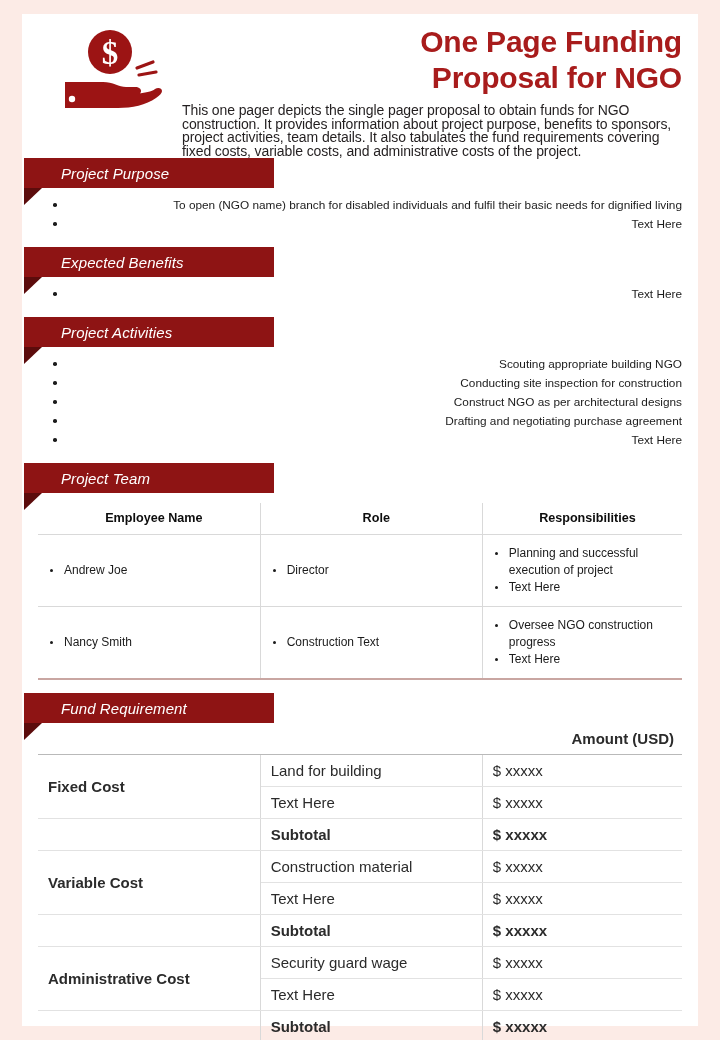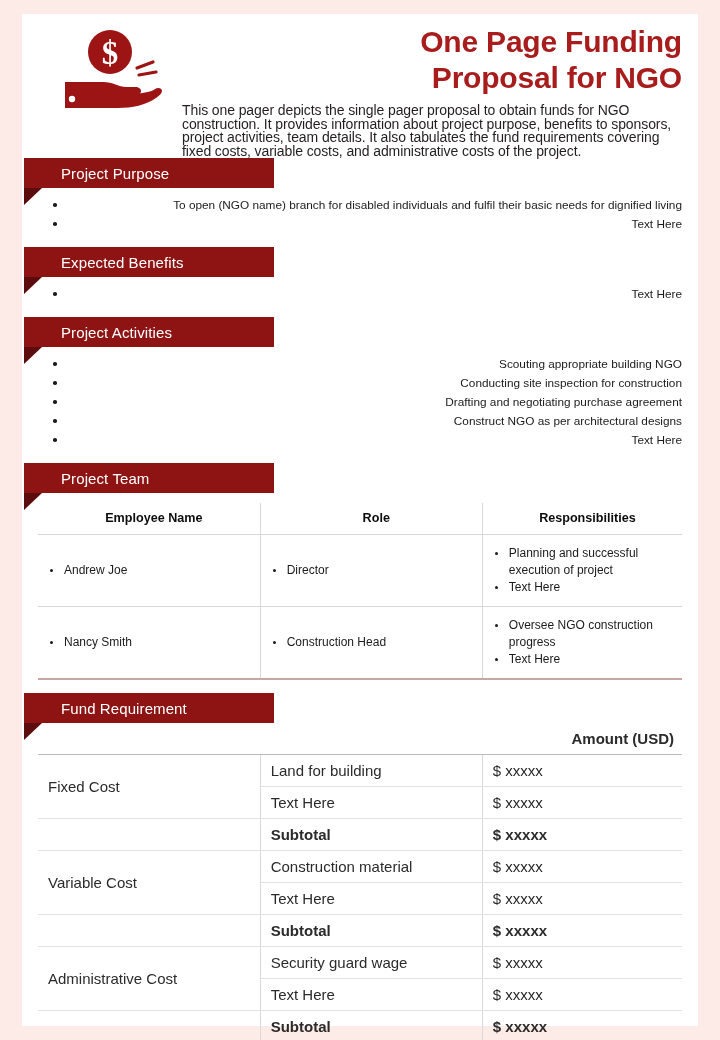--- a/index.html
+++ b/index.html
@@ -30,21 +30,21 @@
     font-size:14px; line-height:13.5px; letter-spacing:-0.1px;
   }
 
   
   .banner-wrap { position:relative; height:30px; margin-top:4px; }
   .banner {
     position:absolute; left:-14px; top:0; width:250px; height:30px;
     background:#8e1414; display:flex; align-items:center;
   }
   .banner-label {
-    color:#ffffff; font-size:15px; padding-left:37px; letter-spacing:0.1px;
+    color:#ffffff; font-size:15px; padding-left:37px; letter-spacing:0.1px;font-style:italic;
   }
   .banner-fold {
     position:absolute; left:-14px; top:30px;
     width:0; height:0;
     border-left:18px solid #5c0c0c;
     border-bottom:17px solid transparent;
   }
 
   
   ul.bullets { list-style:none; margin:8px 0 0 0; padding:0; }
@@ -93,21 +93,21 @@
     font-size:15px; color:#2b2b2b;
     padding:7px 8px 7px 10px; vertical-align:middle;
   }
   .fund-table td:last-child, .fund-table th:last-child { border-right:none; }
   .fund-amt-head {
     text-align:right; font-weight:bold; font-size:13px; color:#0d0d0d;
     border-right:none !important; padding-right:8px;
     border-bottom:1px solid #d9d9d9;
   }
   .fund-head-row td { border-bottom:1px solid #b9b9b9; }
-  .cat-cell { font-weight:normal; font-size:12.8px; color:#0d0d0d; }
+  .cat-cell { font-weight:bold; font-size:12.8px; color:#0d0d0d; }
   .bold-cell { font-weight:bold; color:#0d0d0d; font-size:12.3px; }
   .grp-top { border-top:1px solid #b5b5b5; }
   .fund-table tr:last-child td { border-bottom:2px solid #8e1414; }
 </style>
 </head>
 <body>
 
 <div class="page">
   <div class="card">
 
@@ -159,22 +159,22 @@
     <div class="section" style="margin-top:14px;">
       <div class="banner-wrap">
         <div class="banner">
           <span class="banner-label">Project Activities</span>
         </div>
         <div class="banner-fold"></div>
       </div>
       <ul class="bullets">
         <li>Scouting appropriate building NGO</li>
         <li>Conducting site inspection for construction</li>
+        <li>Construct NGO as per architectural designs</li>
         <li>Drafting and negotiating purchase agreement</li>
-        <li>Construct NGO as per architectural designs</li>
         <li>Text Here</li>
       </ul>
     </div>
 
     <div class="section" style="margin-top:14px;">
       <div class="banner-wrap">
         <div class="banner">
           <span class="banner-label">Project Team</span>
         </div>
         <div class="banner-fold"></div>
@@ -213,21 +213,21 @@
             </td>
           </tr>
           <tr>
             <td>
               <ul class="cellbul">
                   <li>Nancy Smith</li>
                 </ul>
             </td>
             <td>
               <ul class="cellbul">
-                  <li>Construction Head</li>
+                  <li>Construction Text</li>
                 </ul>
             </td>
             <td>
               <ul class="cellbul">
                 <li>Oversee NGO construction progress</li>
                 <li>Text Here</li>
               </ul>
             </td>
           </tr>
         </tbody>

